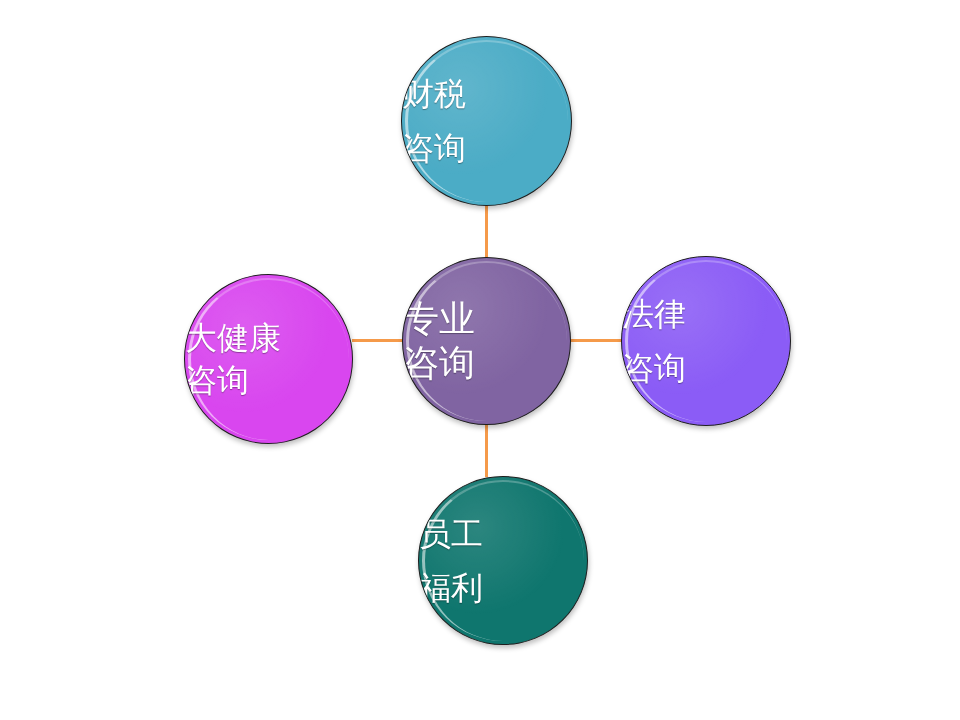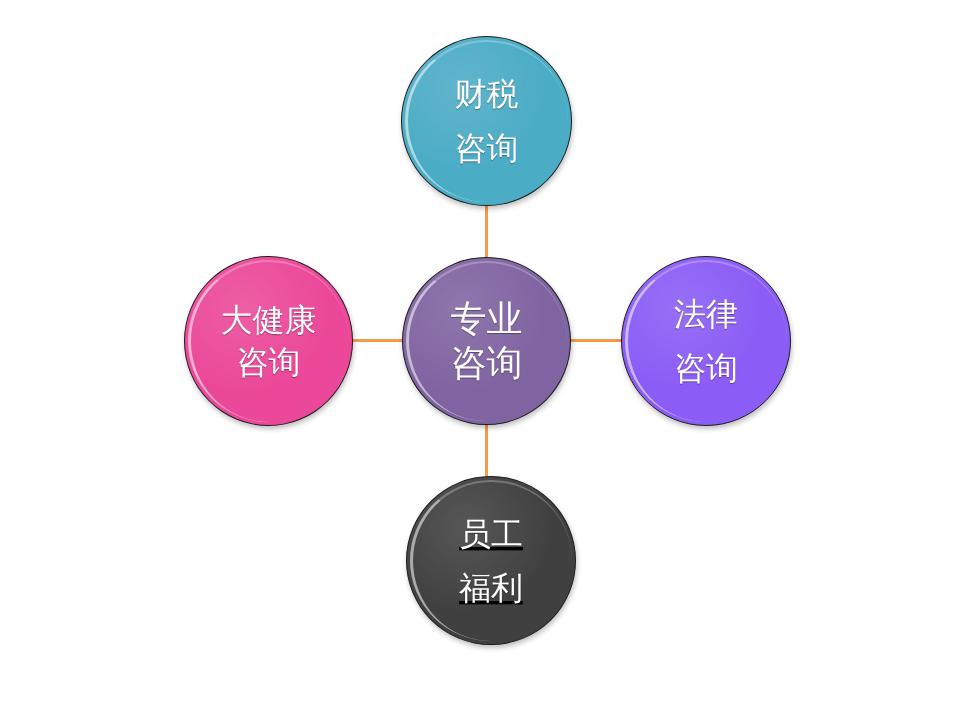--- a/index.html
+++ b/index.html
@@ -22,21 +22,20 @@
     }
     .connector.h { height: 3px; }
     .connector.v { width: 3px; }
     .node {
       position: absolute;
       border-radius: 50%;
       box-sizing: border-box;
       border: 1.5px solid #1e1e1e;
       display: flex;
       flex-direction: column;
-      align-items: center;
       justify-content: center;
       box-shadow: 1px 3px 5px rgba(0,0,0,0.25);
       overflow: hidden;
     }
     .node::before {
       content: "";
       position: absolute;
       left: 3px; top: 3px; right: 3px; bottom: 3px;
       border-radius: 50%;
       border-left: 3px solid rgba(255,255,255,0.55);
@@ -82,28 +81,28 @@
   <div class="node center" style="left:402px; top:257px; width:169px; height:168px; background:#8064a2;">
     <span class="node-line">专业</span>
     <span class="node-line">咨询</span>
   </div>
 
   <div class="node satellite top" style="left:401px; top:36px; width:171px; height:170px; background:#4bacc6;">
     <span class="node-line">财税</span>
     <span class="node-line">咨询</span>
   </div>
 
-  <div class="node satellite left" style="left:184px; top:256px; width:169px; height:170px; background:#ec4899;">
+  <div class="node satellite left" style="left:184px; top:274px; width:169px; height:170px; background:#d946ef;">
     <span class="node-line">大健康</span>
     <span class="node-line">咨询</span>
   </div>
 
   <div class="node satellite right" style="left:621px; top:256px; width:170px; height:170px; background:#8b5cf6;">
     <span class="node-line">法律</span>
     <span class="node-line">咨询</span>
   </div>
 
-  <div class="node satellite bottom" style="left:406px; top:476px; width:170px; height:169px; background:#404040;text-decoration:underline;">
+  <div class="node satellite bottom" style="left:418px; top:476px; width:170px; height:169px; background:#0f766e;">
     <span class="node-line">员工</span>
     <span class="node-line">福利</span>
   </div>
 
 </div>
 
 </body></html>

